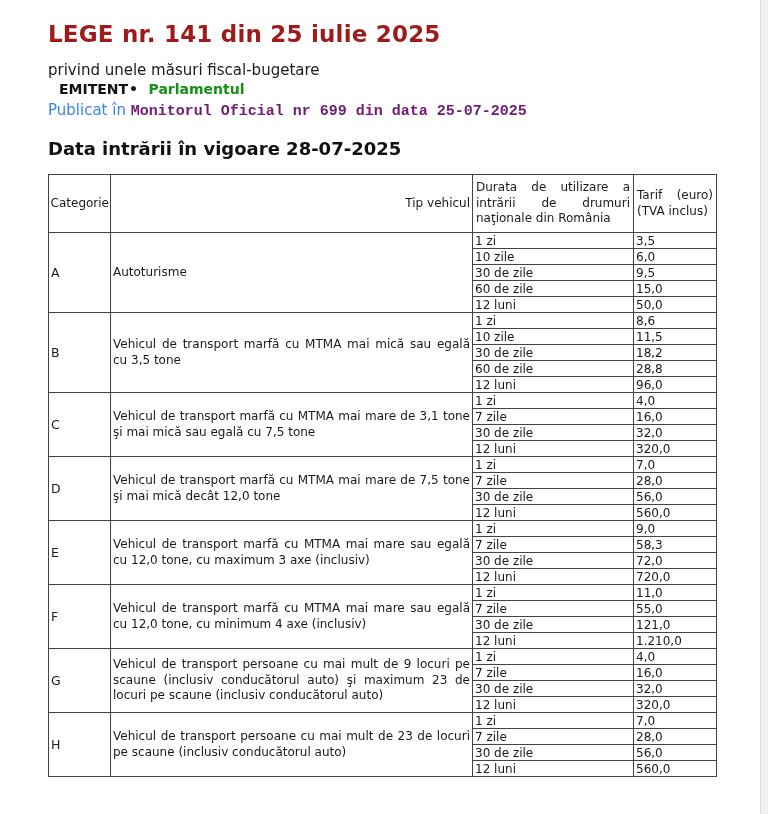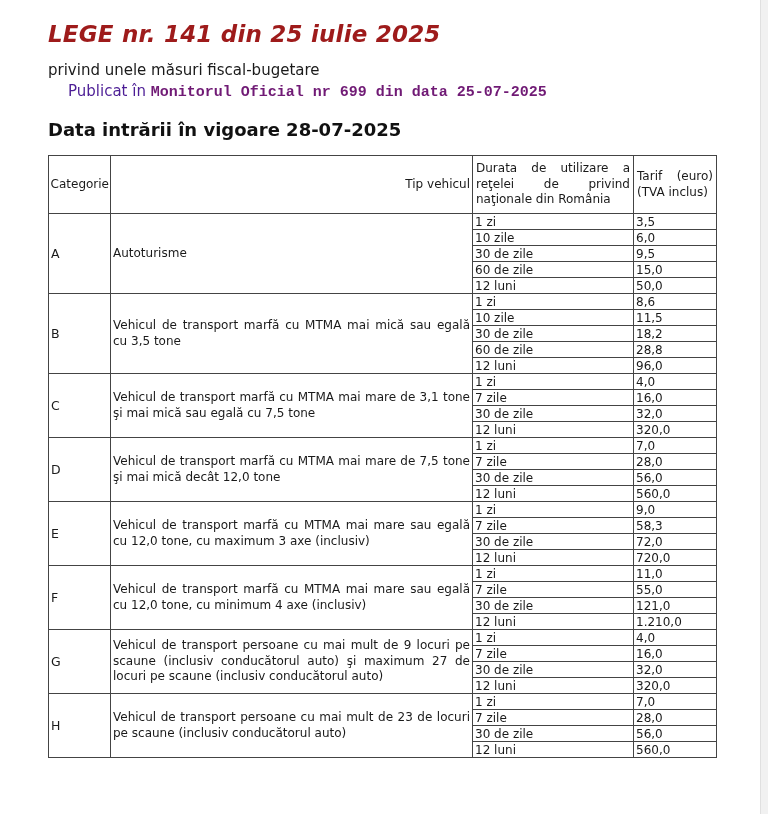--- a/index.html
+++ b/index.html
@@ -9,29 +9,29 @@
     overflow: hidden;
     font-family: "DejaVu Sans", "Liberation Sans", sans-serif;
     color: #111111;
     position: relative;
   }
   .page { padding: 21px 0 0 48px; width: 760px; }
 
   
   .doc-title {
     font-size: 23px; font-weight: bold; color: #9e1b1b;
-    line-height: 26px; letter-spacing: 0.2px; font-style: italic;
+    line-height: 26px; letter-spacing: 0.2px;
   }
   .doc-subtitle { font-size: 15px; line-height: 17px; margin-top: 15px; color: #1a1a1a; }
   .emitent-row { margin-top: 2px; padding-left: 11px; font-size: 14px; line-height: 17px; }
   .emitent-label { font-weight: bold; color: #111111; }
   .emitent-bullet { font-weight: bold; color: #111111; margin: 0 2px 0 1px; }
   .emitent-value { font-weight: bold; color: #169016; margin-left: 4px; }
   .publicat-row { margin-top: 3px; font-size: 15px; line-height: 18px; }
-  .publicat-prefix { color: #4c1d95; margin-left: 20px; }
+  .publicat-prefix { color: #3b82f6; }
   .publicat-link { color: #701a75; font-weight: bold; text-decoration: none; cursor: pointer; font-family: Liberation Mono, monospace; }
   .vigoare-row { margin-top: 17px; font-size: 18px; font-weight: bold; color: #111111; }
 
   
   table.tariff {
     margin-top: 15px;
     border-collapse: collapse;
     table-layout: fixed;
     width: 668px;
     font-size: 12px;
@@ -82,39 +82,43 @@
 </style>
 </head>
 <body>
 
 <div class="page">
 
   <div class="doc-title">LEGE nr. 141 din 25 iulie 2025</div>
 
   <div class="doc-subtitle">privind unele măsuri fiscal-bugetare</div>
 
+  <div class="emitent-row">
+    <span class="emitent-label">EMITENT</span><span class="emitent-bullet">•</span>
+    <span class="emitent-value">Parlamentul</span>
+  </div>
 
   <div class="publicat-row">
     <span class="publicat-prefix">Publicat în </span><a class="publicat-link">Monitorul Oficial nr 699 din data 25-07-2025</a>
   </div>
 
   <div class="vigoare-row">Data intrării în vigoare 28-07-2025</div>
 
   <table class="tariff">
     <colgroup>
       <col style="width:62px">
       <col style="width:362px">
       <col style="width:161px">
       <col style="width:83px">
     </colgroup>
     <thead>
       <tr id="head-row">
           <th class="col0">Categorie</th>
           <th class="col1">Tip vehicul</th>
-          <th class="col2">Durata de utilizare a reţelei de privind naţionale din România</th>
+          <th class="col2">Durata de utilizare a intrării de drumuri naţionale din România</th>
           <th class="col3">Tarif (euro) (TVA inclus)</th>
         </tr>
     </thead>
     <tbody id="table-body">
         <tr>
           <td rowspan="5" class="cat">A</td>
           <td rowspan="5" class="veh">Autoturisme</td>
           <td class="dur">1 zi</td>
           <td class="tar">3,5</td>
         </tr>
@@ -223,21 +227,21 @@
         <tr>
           <td class="dur">30 de zile</td>
           <td class="tar">121,0</td>
         </tr>
         <tr>
           <td class="dur">12 luni</td>
           <td class="tar">1.210,0</td>
         </tr>
         <tr>
           <td rowspan="4" class="cat">G</td>
-          <td rowspan="4" class="veh">Vehicul de transport persoane cu mai mult de 9 locuri pe scaune (inclusiv conducătorul auto) şi maximum 27 de locuri pe scaune (inclusiv conducătorul auto)</td>
+          <td rowspan="4" class="veh">Vehicul de transport persoane cu mai mult de 9 locuri pe scaune (inclusiv conducătorul auto) şi maximum 23 de locuri pe scaune (inclusiv conducătorul auto)</td>
           <td class="dur">1 zi</td>
           <td class="tar">4,0</td>
         </tr>
         <tr>
           <td class="dur">7 zile</td>
           <td class="tar">16,0</td>
         </tr>
         <tr>
           <td class="dur">30 de zile</td>
           <td class="tar">32,0</td>

